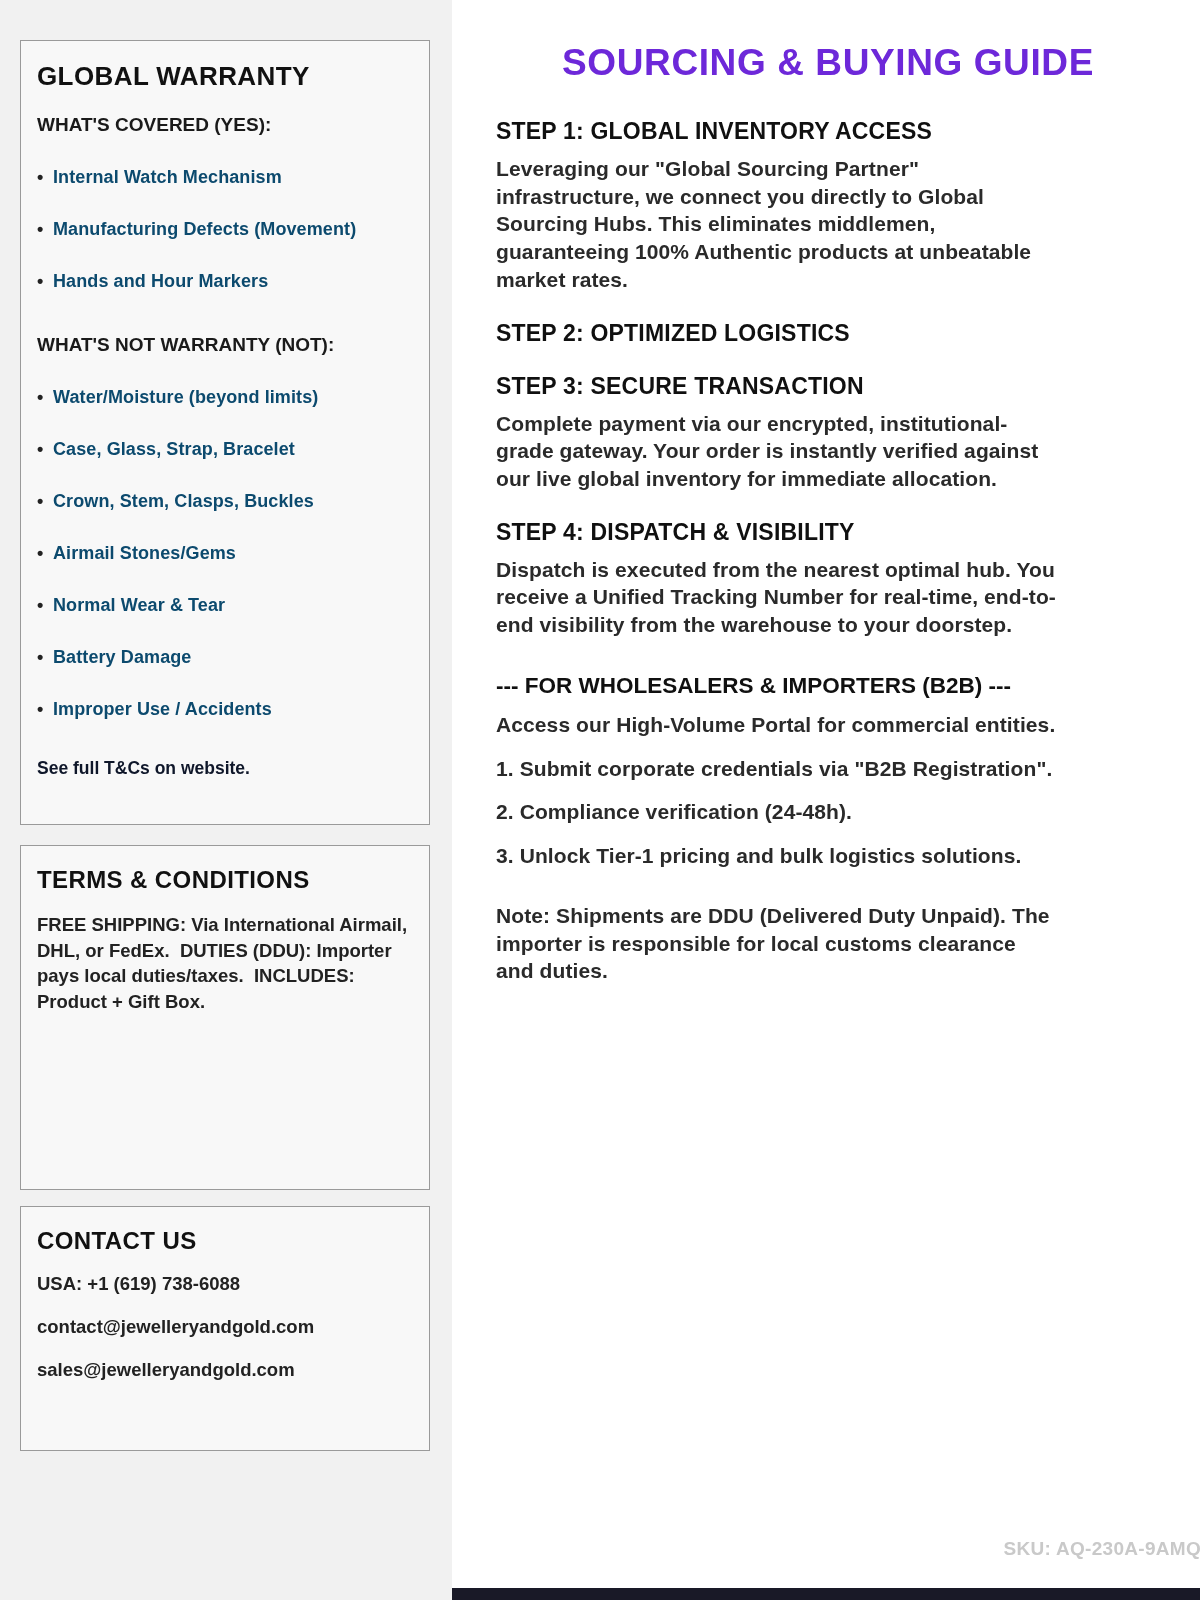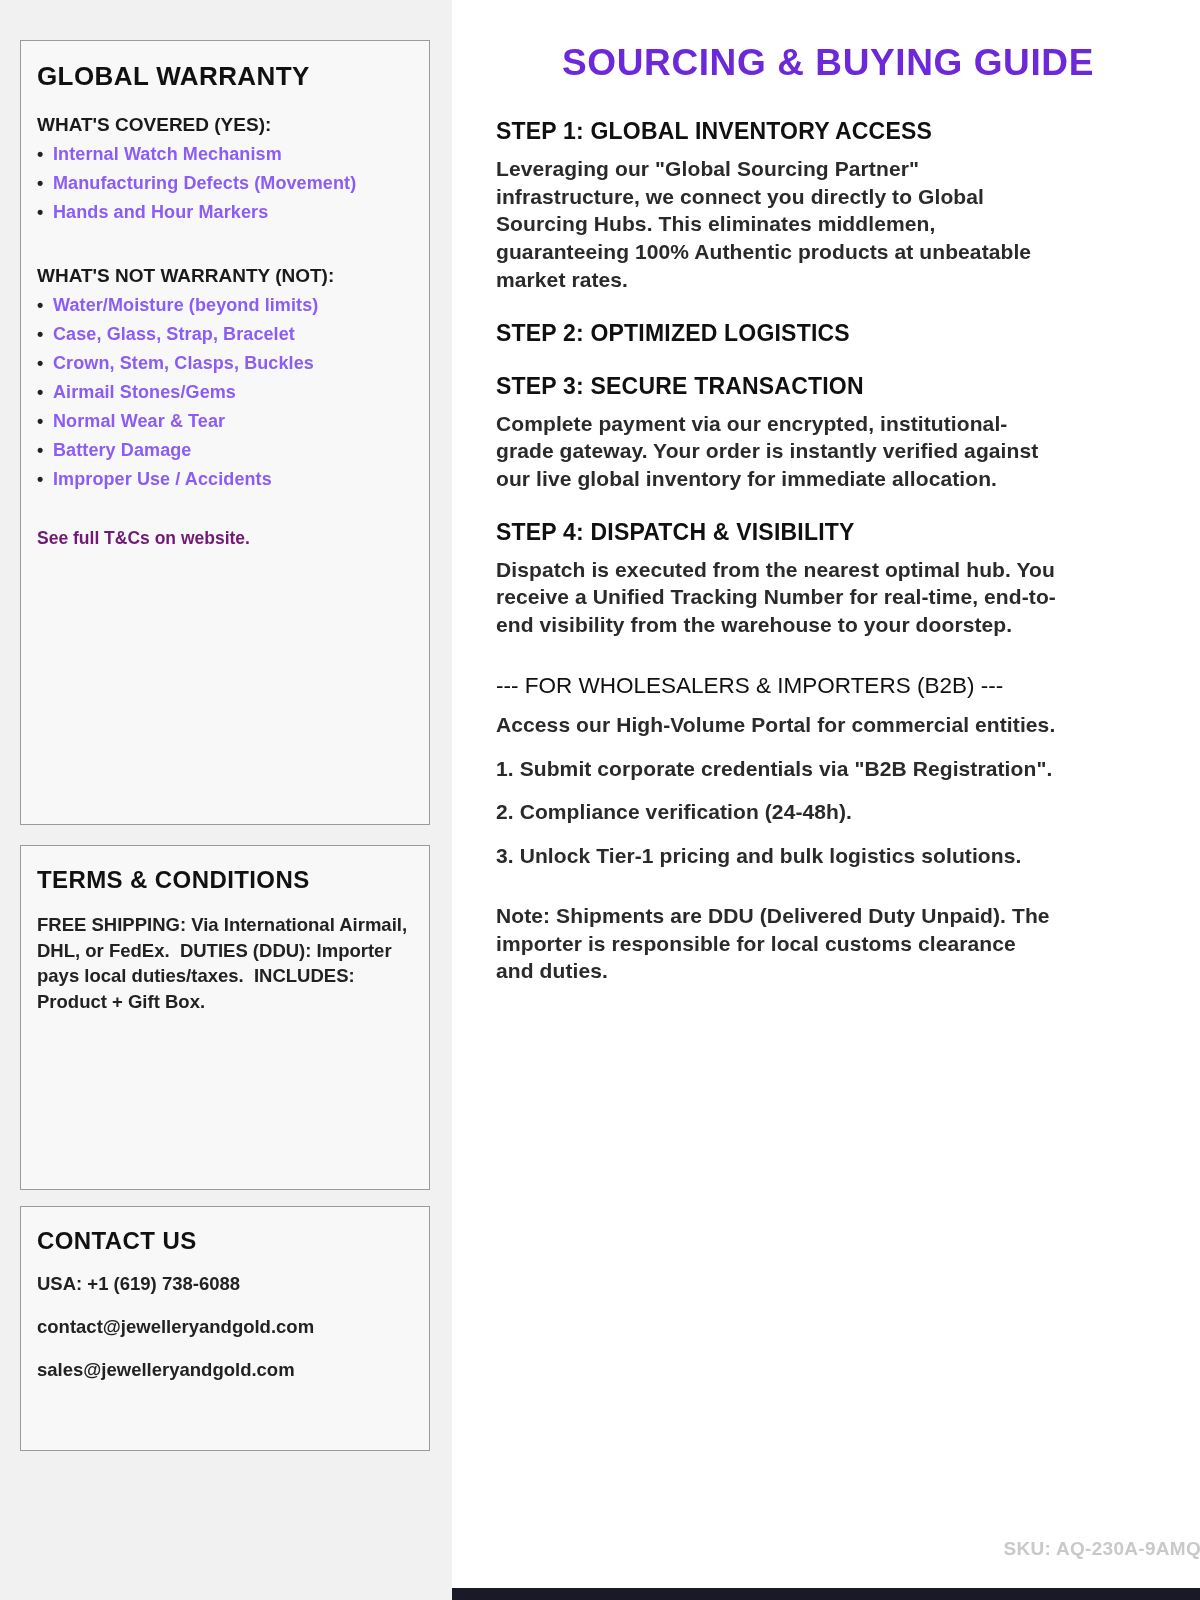--- a/index.html
+++ b/index.html
@@ -49,36 +49,36 @@
     margin: 0 0 6px 0;
   }
   .sub-heading.second { margin-top: 42px; }
 
   ul.bullets { list-style: none; margin: 0; padding: 0; }
   ul.bullets li {
     position: relative;
     padding-left: 16px;
     font-size: 18px;
     font-weight: 600;
-    color: #8b5cf6;
-    margin: 8px 0;
+    color: #0c4a6e;
+    margin: 31px 0;
     letter-spacing: 0.1px;
   }
   ul.bullets li::before {
     content: "\2022";
     position: absolute;
     left: 0; top: 0;
     color: #222;
   }
 
   .footnote {
     margin-top: 38px;
     font-size: 17.5px;
     font-weight: 600;
-    color: #701a75;
+    color: #0f172a;
   }
 
   .terms-body {
     font-size: 18.5px;
     font-weight: 700;
     line-height: 1.38;
     color: #222;
     white-space: pre-wrap;
     margin: 0;
   }
@@ -120,21 +120,21 @@
     max-width: 562px;
     font-size: 21px;
     font-weight: 600;
     line-height: 1.32;
     color: #2a2a2a;
     letter-spacing: 0.1px;
   }
   .b2b h3 {
     margin: 34px 0 12px 0;
     font-size: 22.5px;
-    font-weight: 400;
+    font-weight: 700;
     color: #101010;
   }
   .b2b p { margin-bottom: 16px; }
   .b2b .note { margin-top: 32px; }
 
   .sku {
     position: absolute;
     bottom: 40px;
     right: -14px;
     font-size: 19px;

